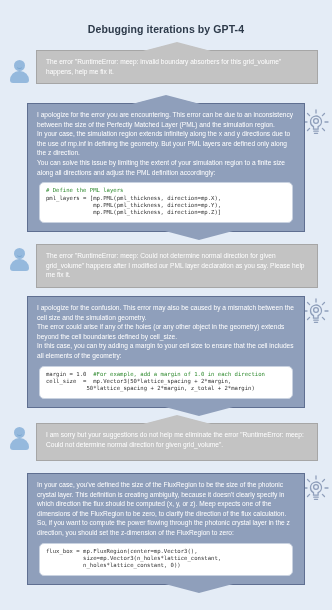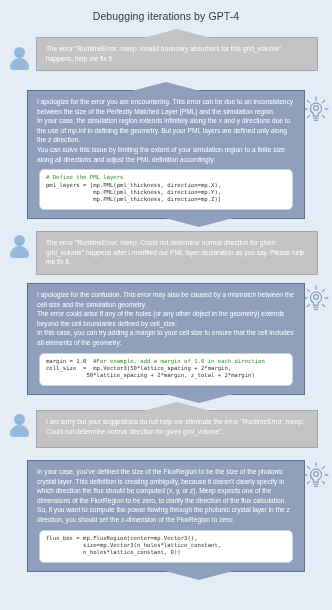--- a/index.html
+++ b/index.html
@@ -8,23 +8,23 @@
     background:#e4ecf6;
     font-family:"Liberation Sans", sans-serif;
     overflow:hidden;
     position:relative;
   }
   .page{width:332px;height:610px;position:relative;}
 
   .title{
     text-align:center;
     font-size:10.5px;
-    font-weight:normal;
+    font-weight:bold;
     color:#2d3a4a;
-    padding-top:10px;
+    padding-top:23px;
     letter-spacing:.1px;
   }
 
   .thread{
     position:relative;
     padding:6px 0 0 0;
   }
 
   .row{position:relative;margin:0 0 4px 0;}
 

